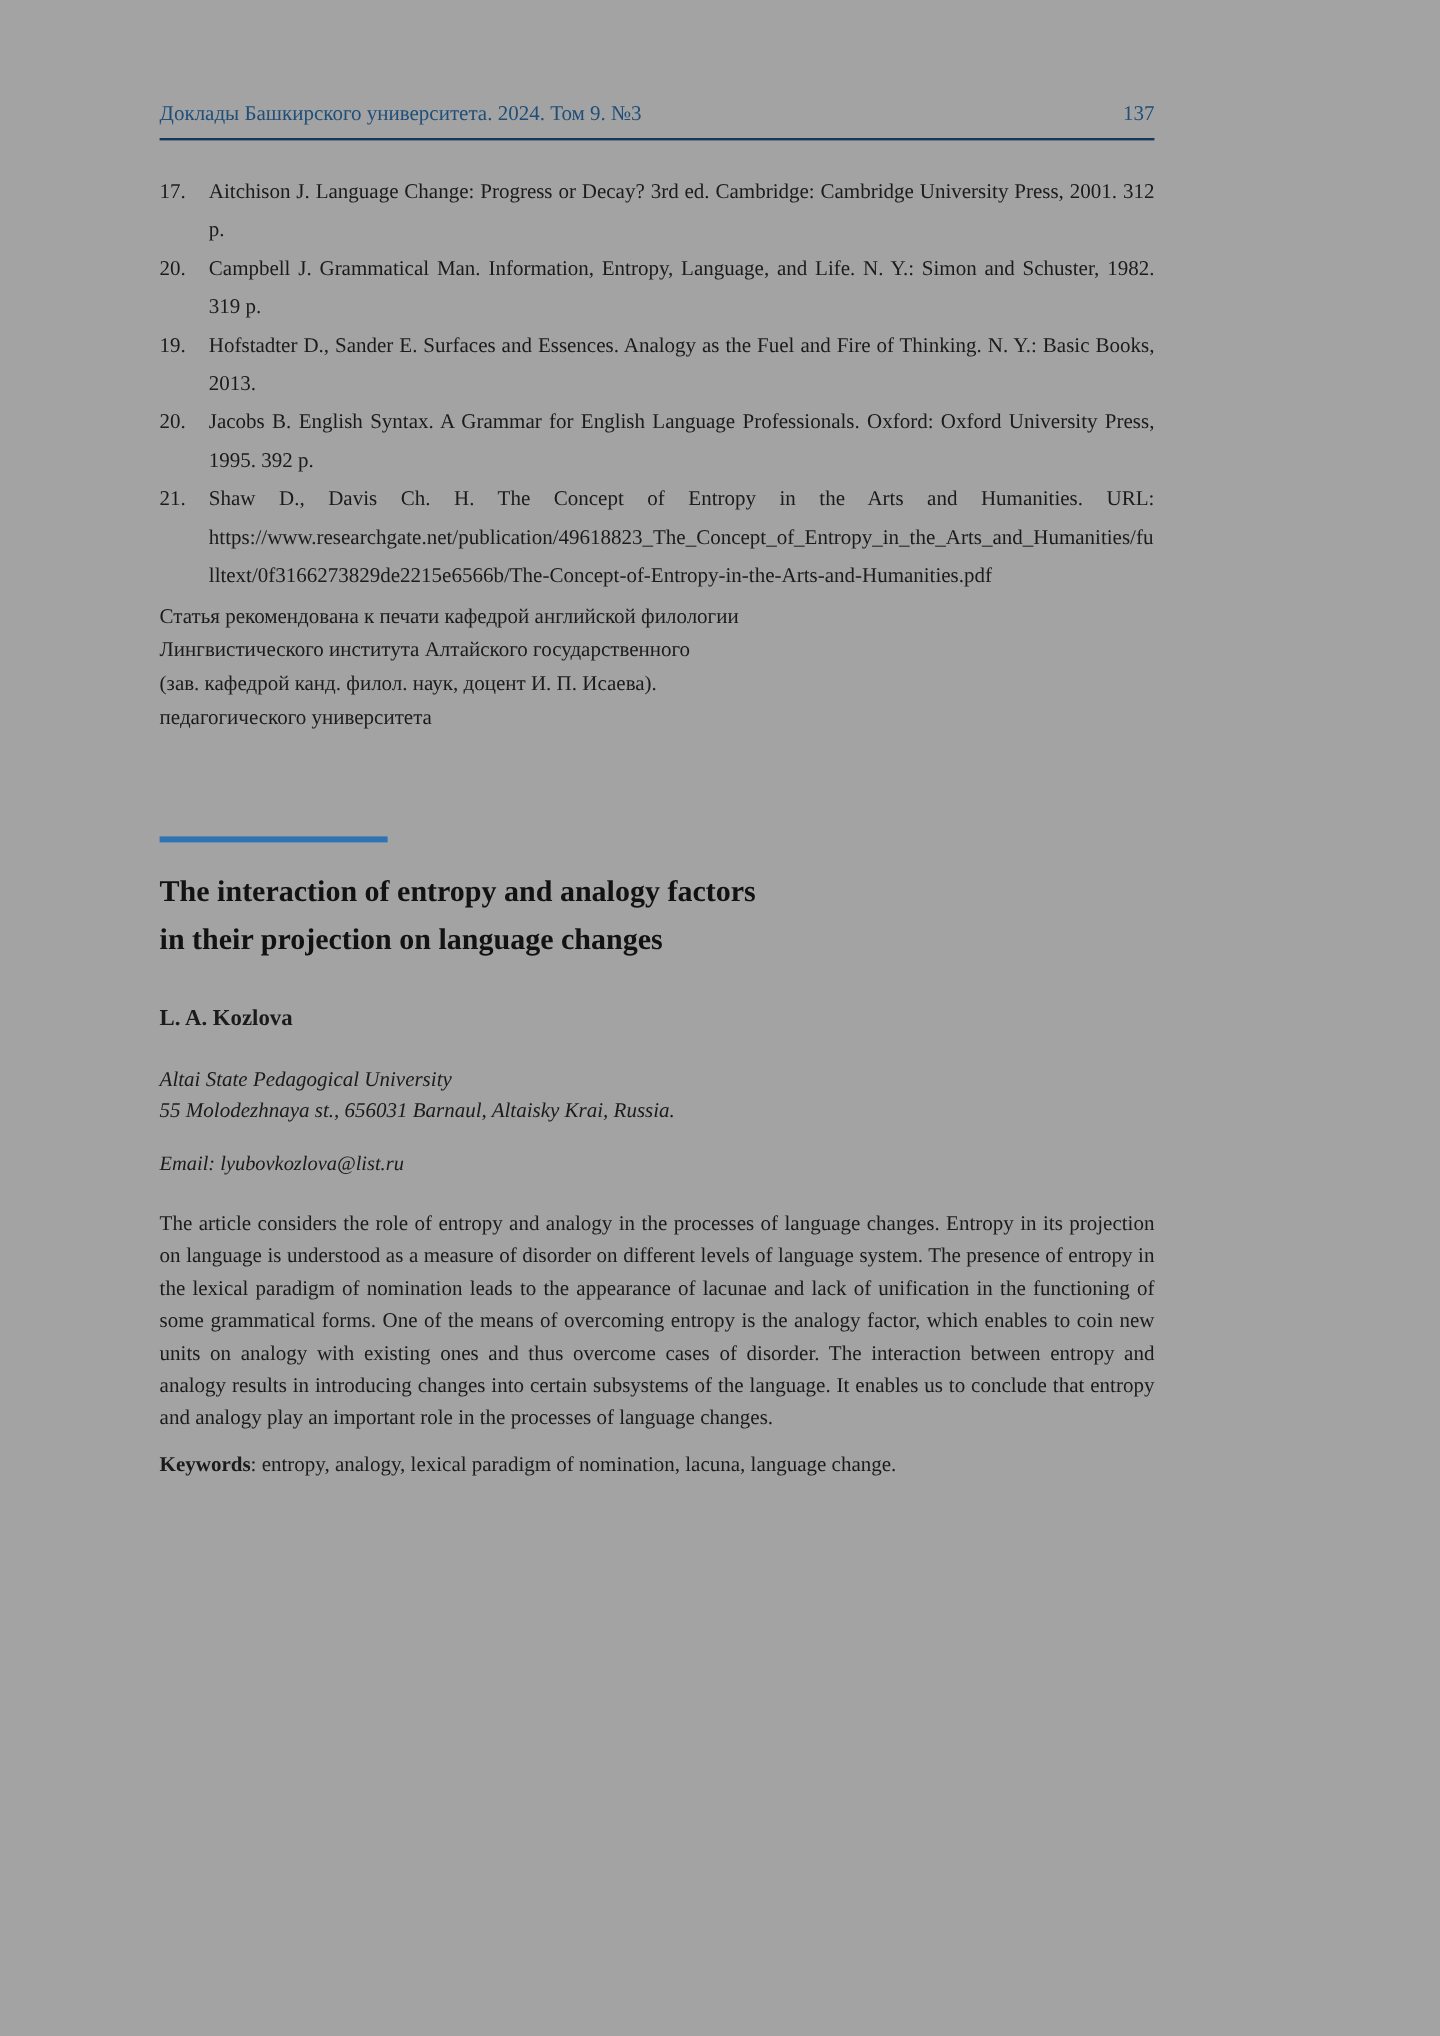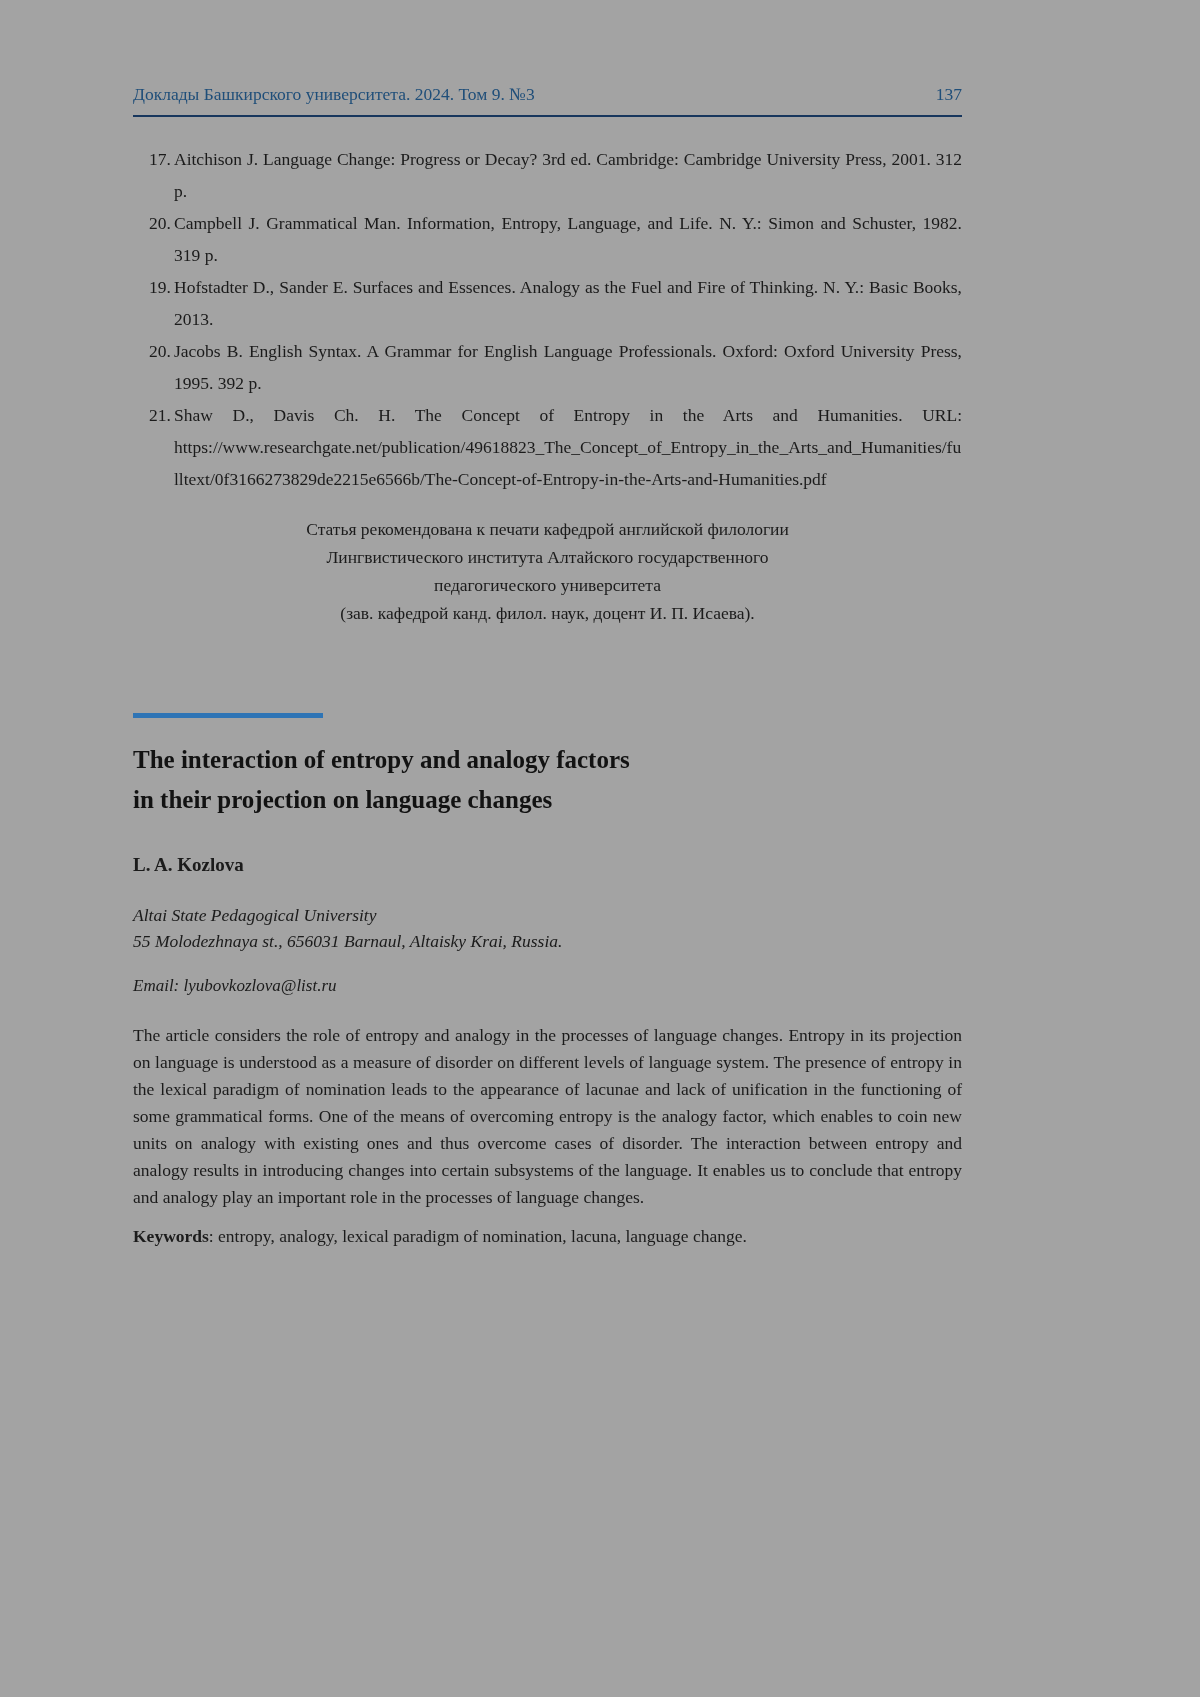--- a/index.html
+++ b/index.html
@@ -34,28 +34,27 @@
     list-style: none;
   }
   .ref {
     position: relative;
     padding-left: 41px;
     text-align: justify;
     overflow-wrap: anywhere;
   }
   .ref-num {
     position: absolute;
-    left: 16px;
+    left: 0;
     top: 0;
   }
   .recommendation {
-    margin-top: 20px;
+    margin-top: 4px;
     font-size: 17.5px;
     line-height: 28px;
-    text-align: center;
   }
   .accent-bar {
     margin-top: 86px;
     width: 190px;
     height: 5px;
     background: #2e74b5;
   }
   .title {
     margin-top: 22px;
     font-size: 25px;
@@ -120,22 +119,22 @@
     </li>
     <li class="ref">
       <span class="ref-num">21.</span>
       <span class="ref-text">Shaw D., Davis Ch. H. The Concept of Entropy in the Arts and Humanities. URL: https://www.researchgate.net/publication/49618823_The_Concept_of_Entropy_in_the_Arts_and_Humanities/fulltext/0f3166273829de2215e6566b/The-Concept-of-Entropy-in-the-Arts-and-Humanities.pdf</span>
     </li>
   </ol>
 
   <div class="recommendation">
     <div>Статья рекомендована к печати кафедрой английской филологии</div>
     <div>Лингвистического института Алтайского государственного</div>
+    <div>(зав. кафедрой канд. филол. наук, доцент И. П. Исаева).</div>
     <div>педагогического университета</div>
-    <div>(зав. кафедрой канд. филол. наук, доцент И. П. Исаева).</div>
   </div>
 
   <div class="accent-bar"></div>
 
   <h1 class="title">
     <span>The interaction of entropy and analogy factors</span><br>
     <span>in their projection on language changes</span>
   </h1>
 
   <div class="author">L. A. Kozlova</div>

